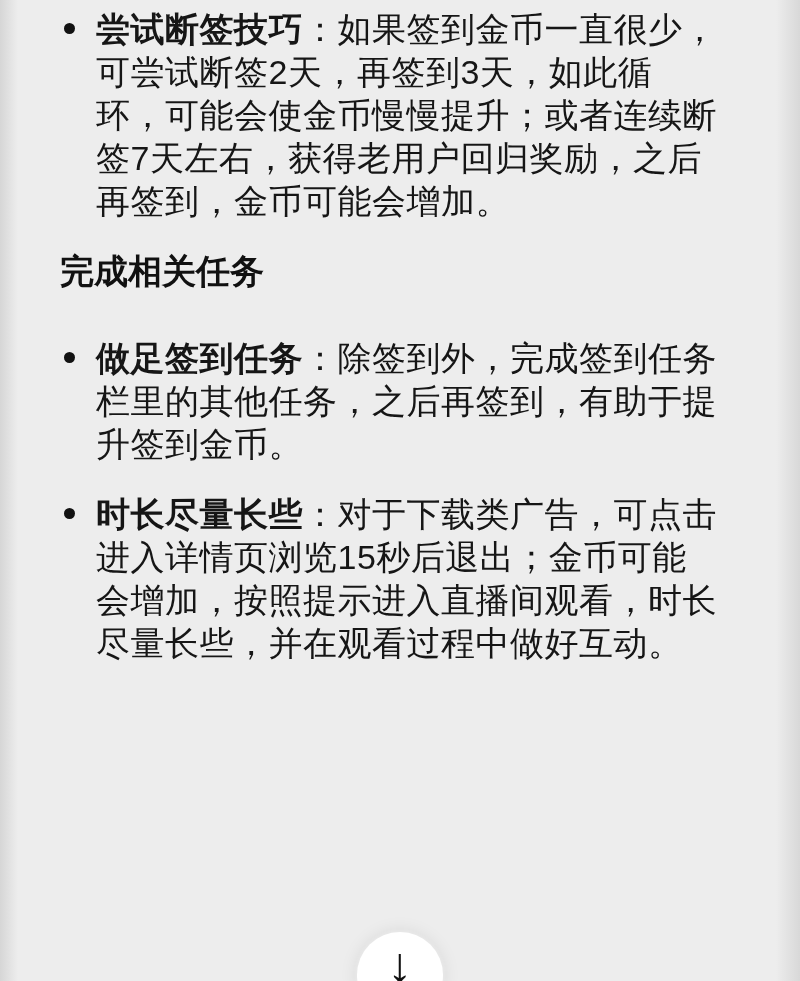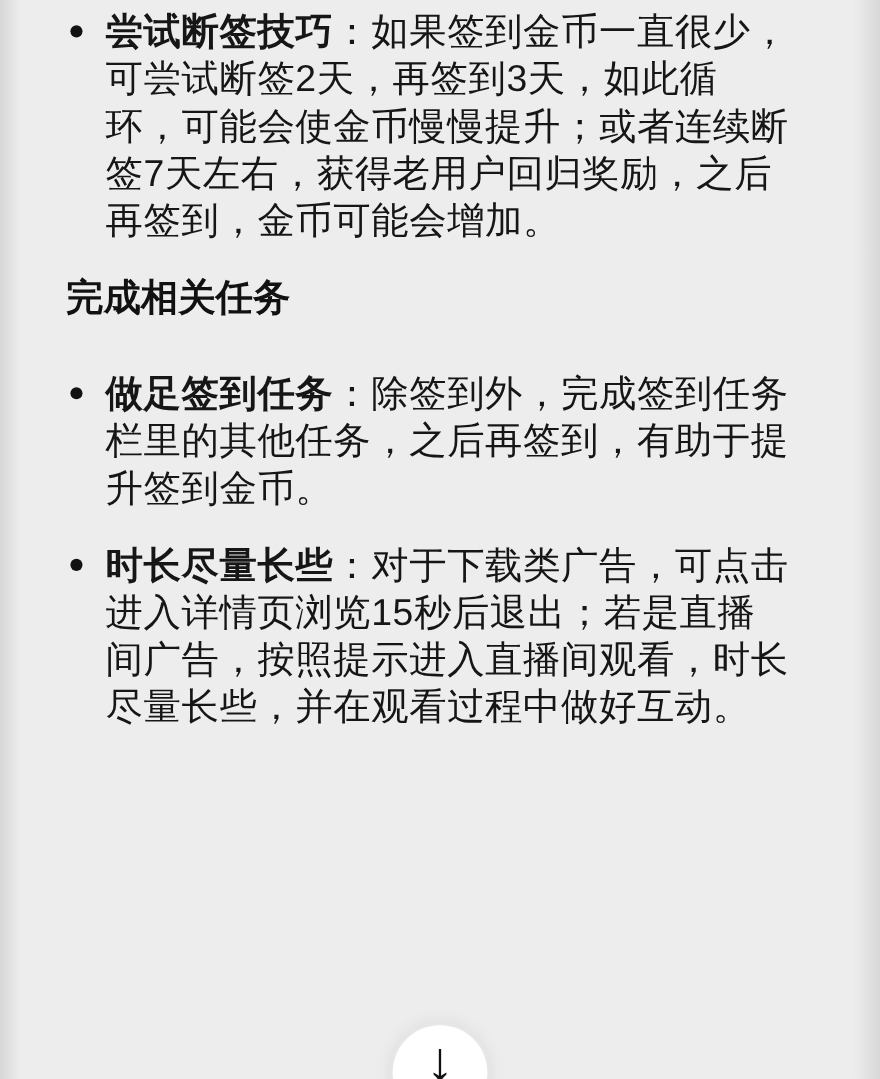--- a/index.html
+++ b/index.html
@@ -93,21 +93,21 @@
 
   <h2 class="section-heading">完成相关任务</h2>
 
   <ul class="tips">
     <li class="tip">
       <span class="dot"></span>
       <p class="body"><strong class="lbl">做足签到任务</strong><span class="colon">：</span><span>除签到外，完成签到任务栏里的其他任务，之后再签到，有助于提升签到金币。</span></p>
     </li>
     <li class="tip">
       <span class="dot"></span>
-      <p class="body"><strong class="lbl">时长尽量长些</strong><span class="colon">：</span><span>对于下载类广告，可点击进入详情页浏览15秒后退出；若是直播间广告，按照提示进入直播间观看，时长尽量长些，并在观看过程中做好互动。</span></p>
+      <p class="body"><strong class="lbl">时长尽量长些</strong><span class="colon">：</span><span>对于下载类广告，可点击进入详情页浏览15秒后退出；金币可能会增加，按照提示进入直播间观看，时长尽量长些，并在观看过程中做好互动。</span></p>
     </li>
   </ul>
 
 </div>
 
 <button class="scroll-btn">
   <span class="arrow">↓</span>
 </button>
 
 </body></html>

